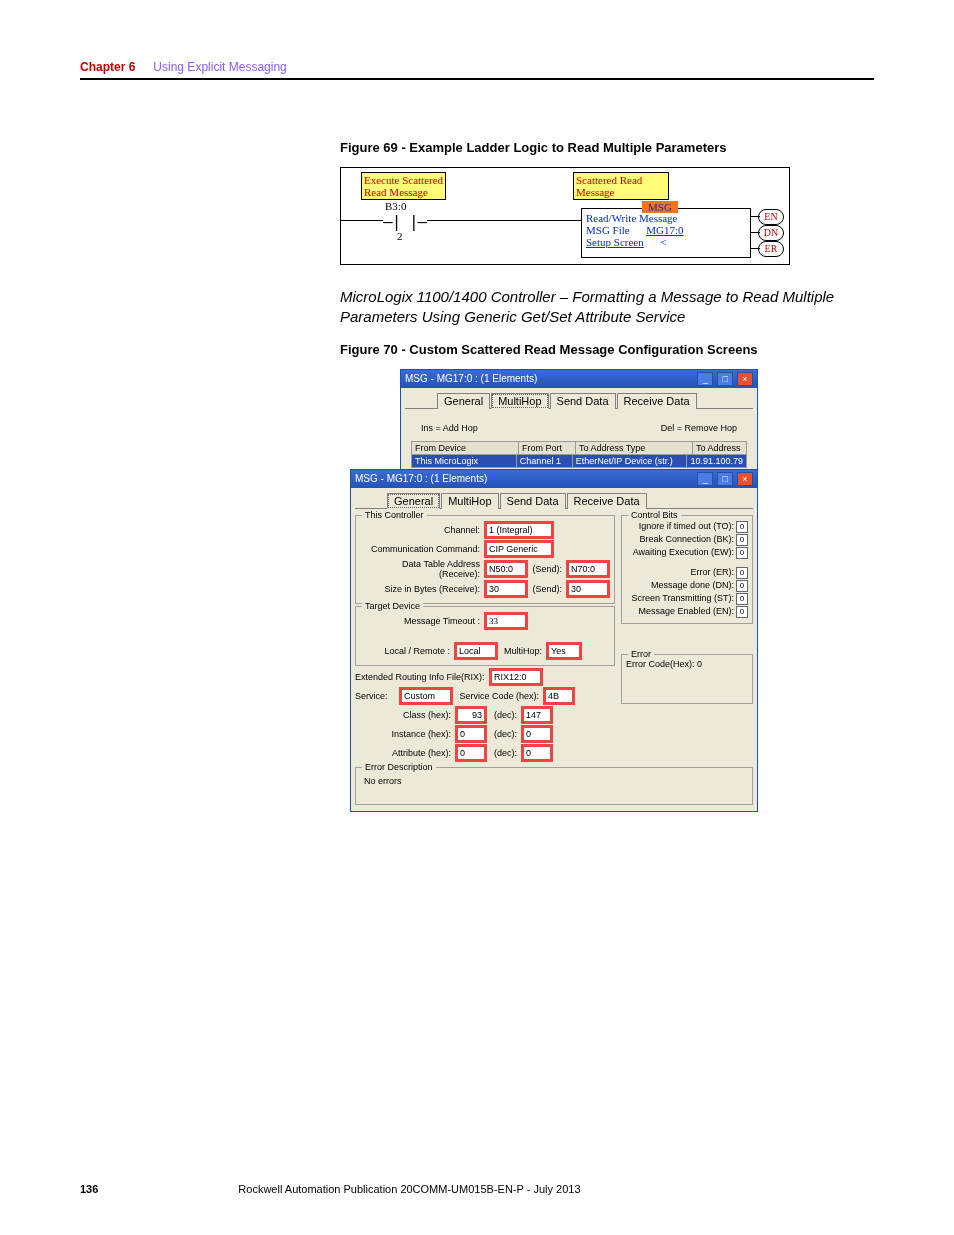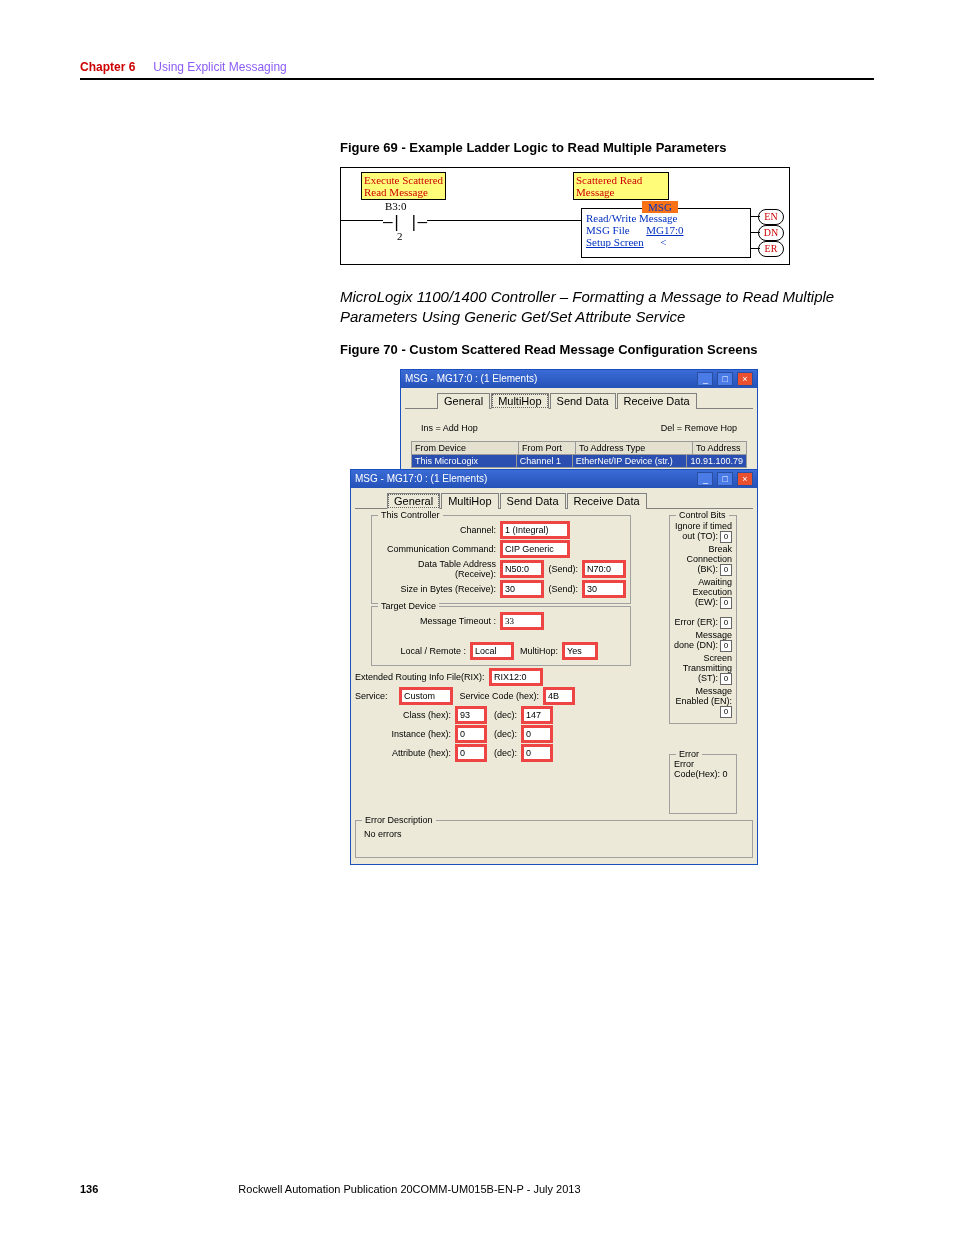--- a/index.html
+++ b/index.html
@@ -170,21 +170,21 @@
     border: 3px solid #ef4444;
     background: #fff;
     padding: 0 2px;
     font-size: 9px;
     height: 12px;
     line-height: 12px;
   }
   .group {
     border: 1px solid #a0a0a0;
     padding: 4px;
-    margin: 2px 16px;
+    margin: 2px 0;
     position: relative;
     font-size: 9px;
   }
   .group-title {
     position: absolute;
     top: -6px;
     left: 6px;
     background: #ece9d8;
     padding: 0 3px;
     font-size: 9px;
@@ -384,21 +384,21 @@
               <div class="field-in" style="width:44px;">RIX12:0</div>
             </div>
             <div class="field-row">
               <div class="field-lbl" style="width:40px; text-align:left;">Service:</div>
               <div class="field-in" style="width:44px;">Custom</div>
               <div class="field-lbl" style="width:86px;">Service Code (hex):</div>
               <div class="field-in" style="width:22px;">4B</div>
             </div>
             <div class="field-row">
               <div class="field-lbl" style="width:96px;">Class (hex):</div>
-              <div class="field-in" style="width:22px;">93</div>
+              <div class="field-in" style="width:22px;text-align:right;">93</div>
               <div class="field-lbl" style="width:30px;">(dec):</div>
               <div class="field-in" style="width:22px;">147</div>
             </div>
             <div class="field-row">
               <div class="field-lbl" style="width:96px;">Instance (hex):</div>
               <div class="field-in" style="width:22px;">0</div>
               <div class="field-lbl" style="width:30px;">(dec):</div>
               <div class="field-in" style="width:22px;">0</div>
             </div>
             <div class="field-row">

